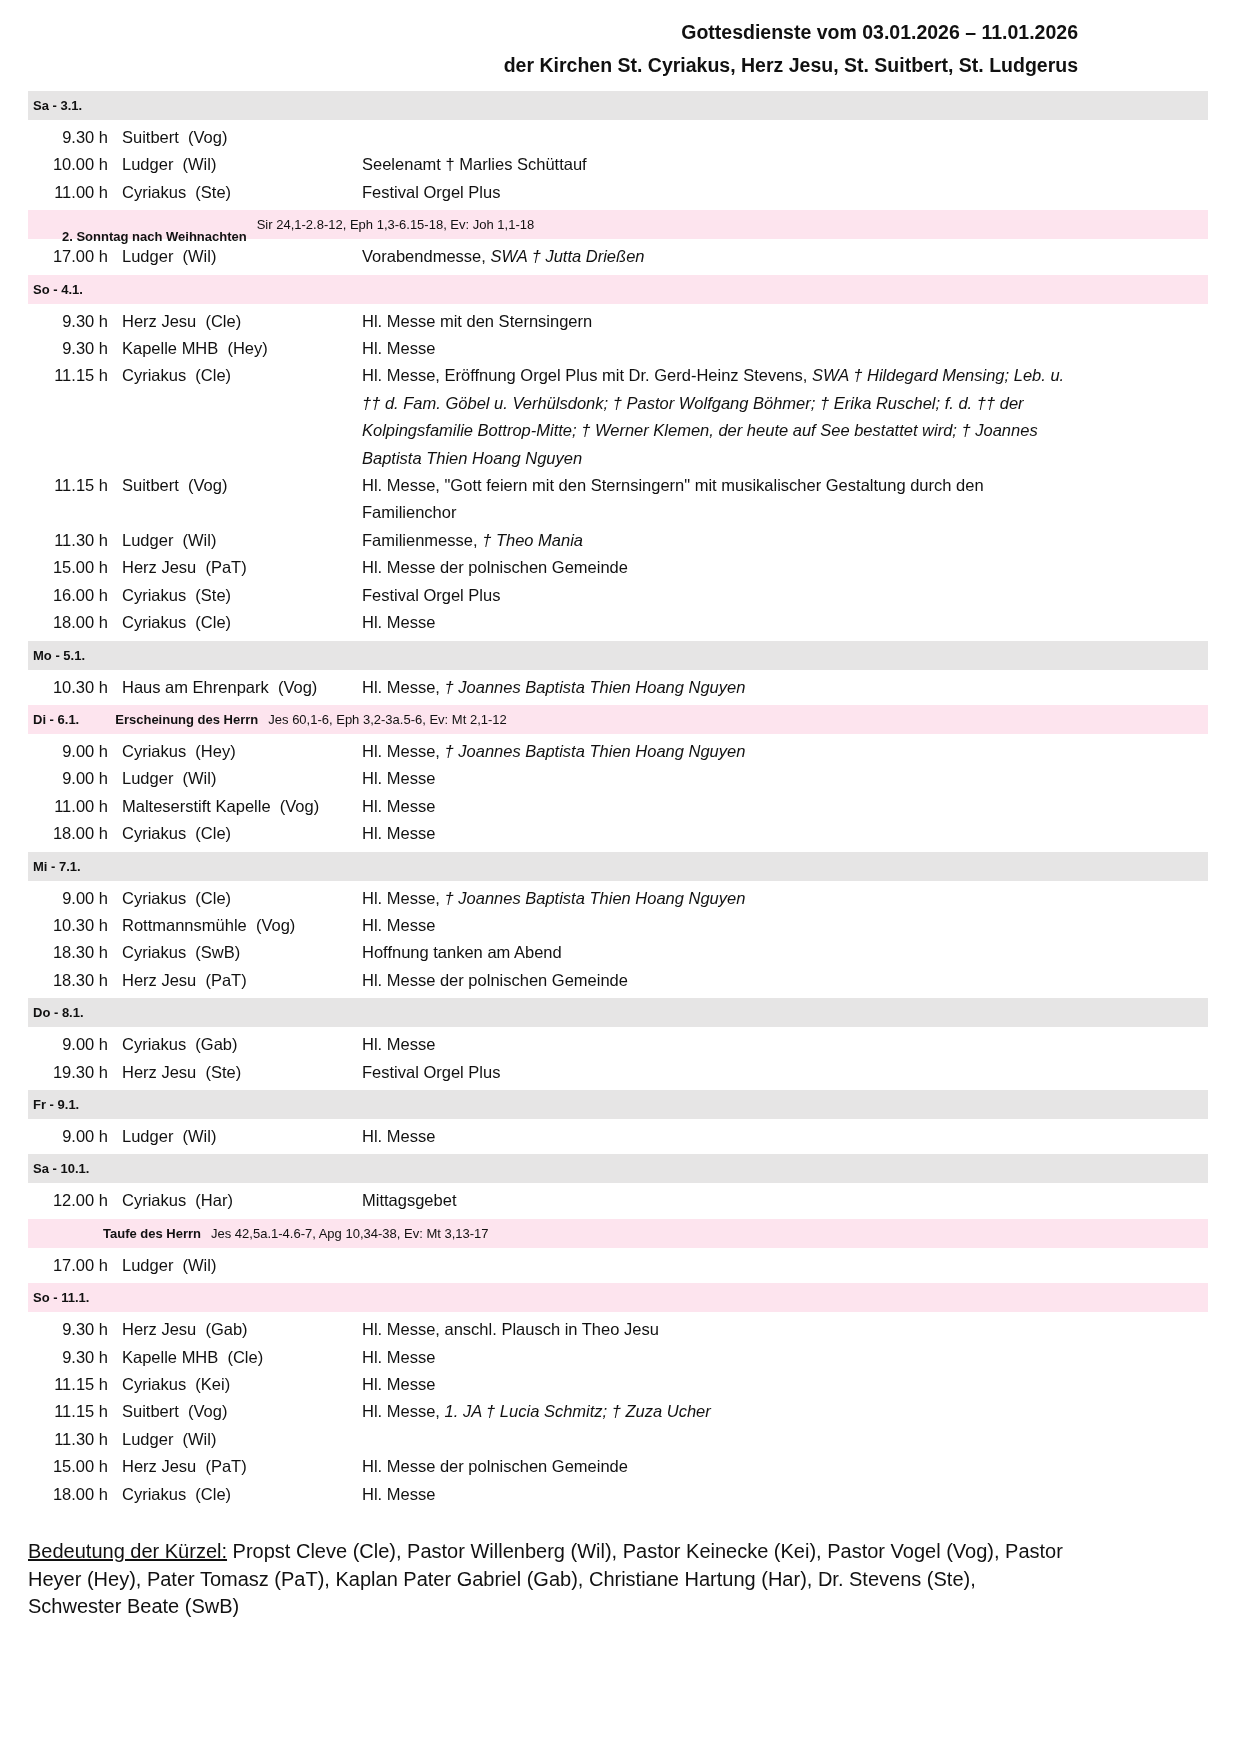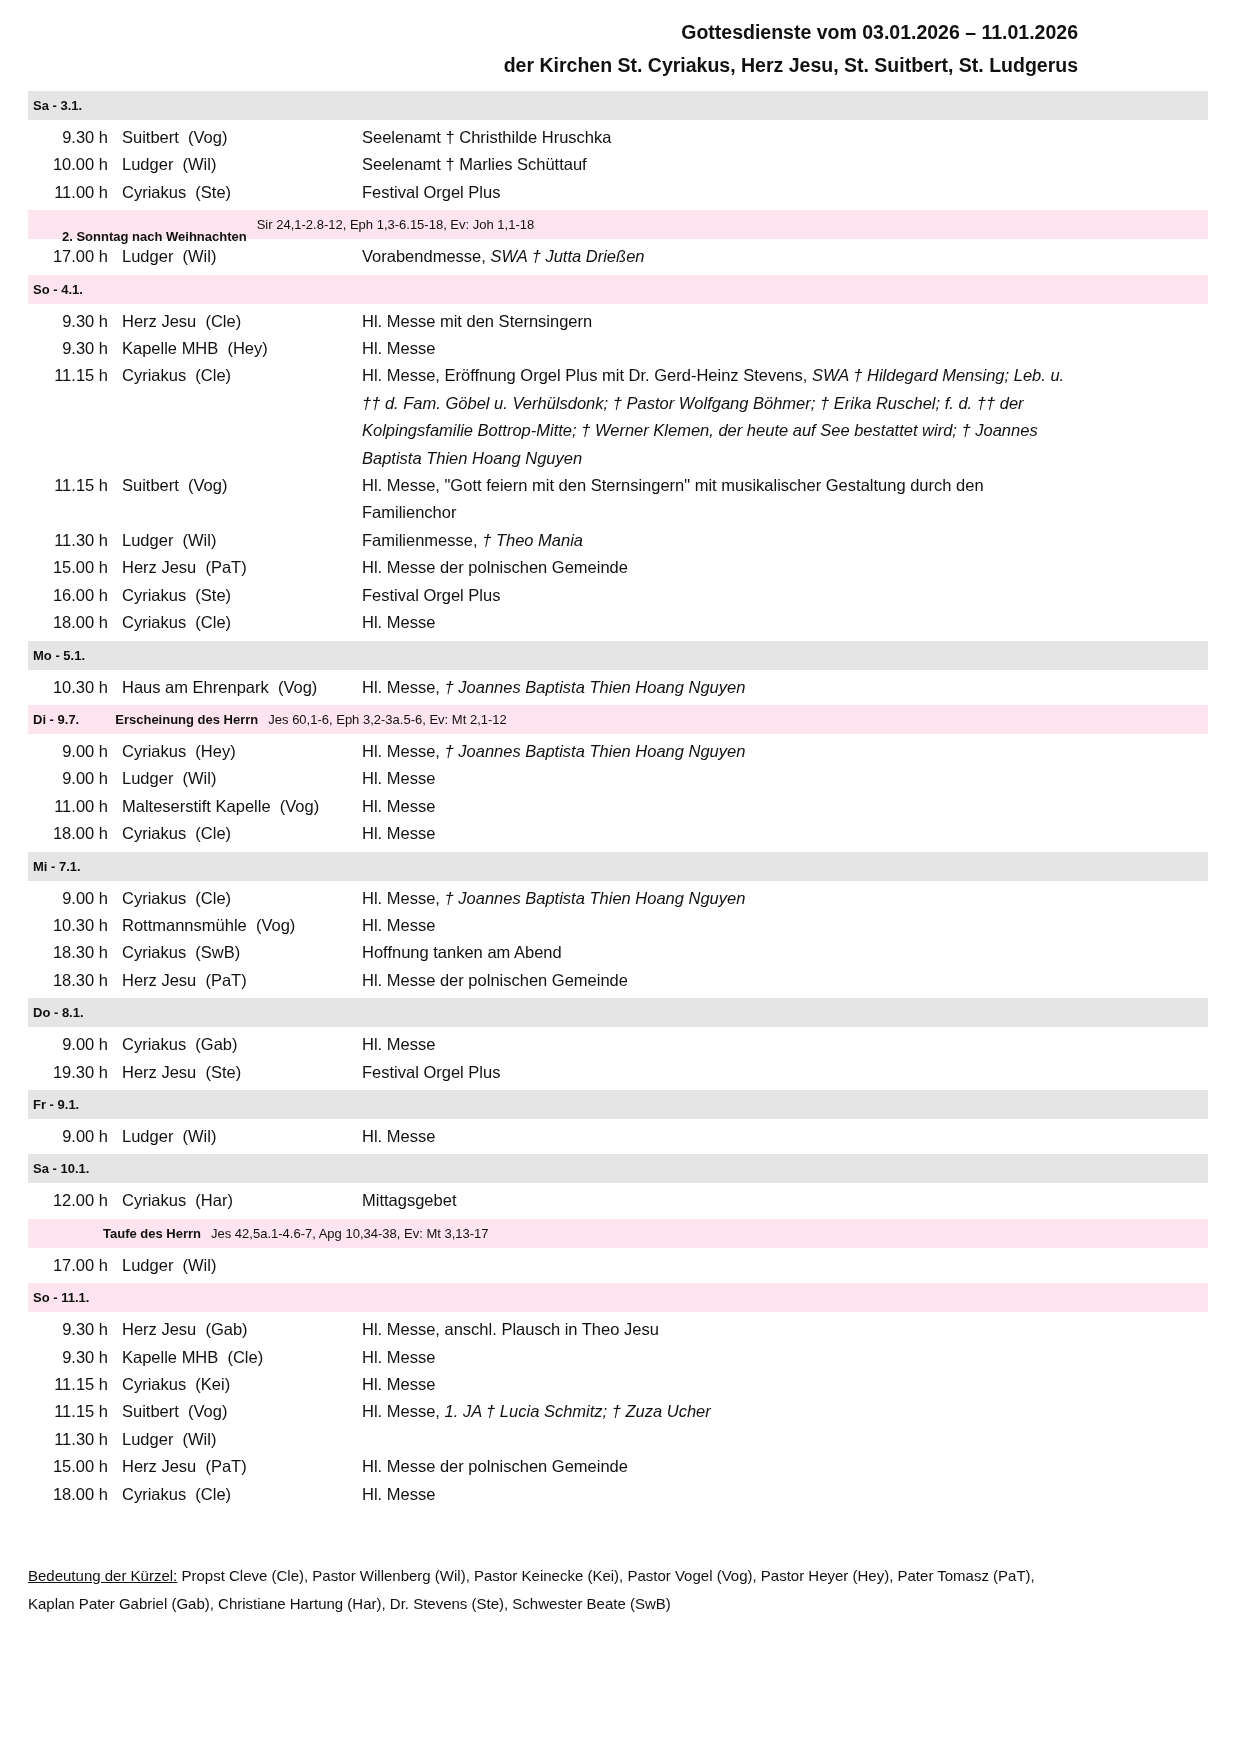--- a/index.html
+++ b/index.html
@@ -43,42 +43,41 @@
     grid-template-columns: 94px 240px 716px;
     font-size: 16.5px;
     line-height: 27.4px;
   }
   .cell { white-space: pre; }
   .time { text-align: right; padding-right: 14px; }
   .desc { white-space: pre-wrap; }
   .it { font-style: italic; }
 
   .footer {
-    margin-top: 54px;
+    margin-top: 30px;
     width: 1040px;
-    font-size: 15px;
+    font-size: 20px;
     line-height: 27.5px;
   }
   .footer-label { text-decoration: underline; }
 </style>
 </head>
 <body style="--day-band: #e6e5e5; --feast-band: #fde4ee; color: rgb(17, 17, 17);">
 
 <div class="page">
   <div class="titles">
     <div class="title-line">Gottesdienste vom 03.01.2026 – 11.01.2026</div>
     <div class="title-line">der Kirchen St. Cyriakus, Herz Jesu, St. Suitbert, St. Ludgerus</div>
   </div>
 
   <div class="schedule">
       <div class="band gray"><span class="day-label">Sa - 3.1.</span></div>
       <div class="row">
         <div class="cell time">9.30 h</div>
         <div class="cell place">Suitbert  (Vog)</div>
-        <div class="cell desc"><span>Seelenamt † Christhilde Hruschka</span></div>
       </div>
       <div class="row">
         <div class="cell time">10.00 h</div>
         <div class="cell place">Ludger  (Wil)</div>
         <div class="cell desc"><span>Seelenamt † Marlies Schüttauf</span></div>
       </div>
       <div class="row">
         <div class="cell time">11.00 h</div>
         <div class="cell place">Cyriakus  (Ste)</div>
         <div class="cell desc"><span>Festival Orgel Plus</span></div>
@@ -129,21 +128,21 @@
         <div class="cell time">18.00 h</div>
         <div class="cell place">Cyriakus  (Cle)</div>
         <div class="cell desc"><span>Hl. Messe</span></div>
       </div>
       <div class="band gray"><span class="day-label">Mo - 5.1.</span></div>
       <div class="row">
         <div class="cell time">10.30 h</div>
         <div class="cell place">Haus am Ehrenpark  (Vog)</div>
         <div class="cell desc"><span>Hl. Messe, </span><span class="it">† Joannes Baptista Thien Hoang Nguyen</span></div>
       </div>
-      <div class="band pink"><span class="day-label">Di - 9.7.</span><span class="feast-name">Erscheinung des Herrn</span><span class="readings">Jes 60,1-6, Eph 3,2-3a.5-6, Ev: Mt 2,1-12</span></div>
+      <div class="band pink"><span class="day-label">Di - 6.1.</span><span class="feast-name">Erscheinung des Herrn</span><span class="readings">Jes 60,1-6, Eph 3,2-3a.5-6, Ev: Mt 2,1-12</span></div>
       <div class="row">
         <div class="cell time">9.00 h</div>
         <div class="cell place">Cyriakus  (Hey)</div>
         <div class="cell desc"><span>Hl. Messe, </span><span class="it">† Joannes Baptista Thien Hoang Nguyen</span></div>
       </div>
       <div class="row">
         <div class="cell time">9.00 h</div>
         <div class="cell place">Ludger  (Wil)</div>
         <div class="cell desc"><span>Hl. Messe</span></div>
       </div>

